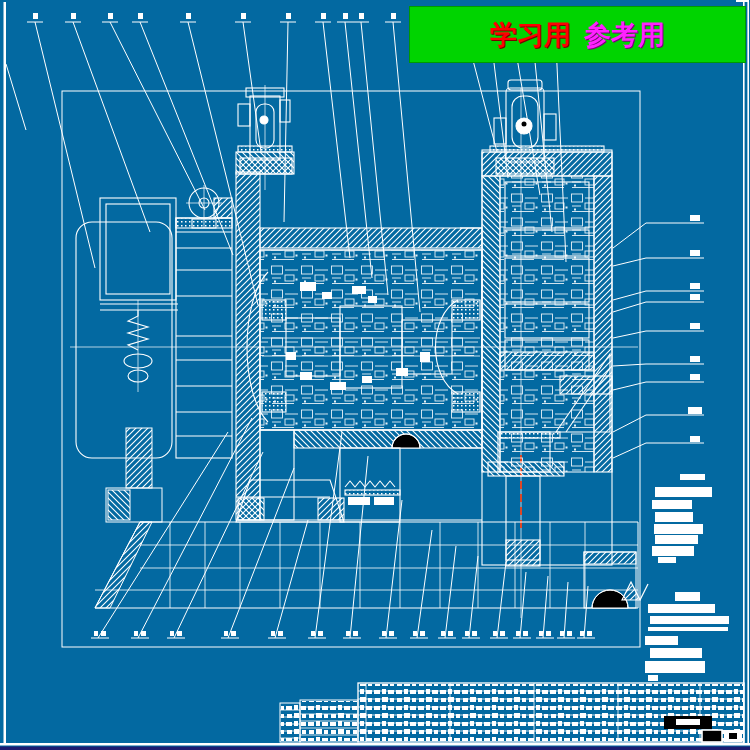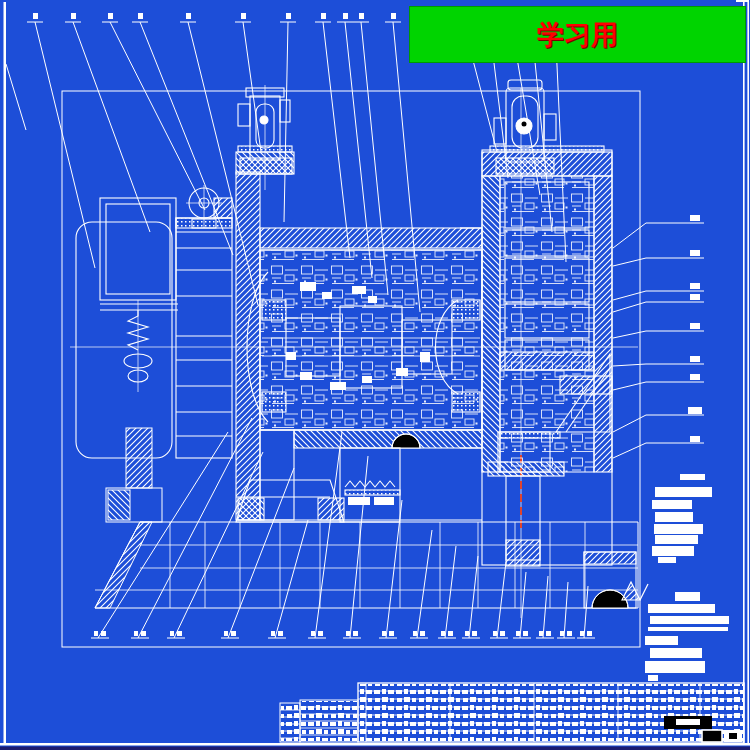--- a/index.html
+++ b/index.html
@@ -1,16 +1,16 @@
 <!DOCTYPE html>
 <html><head>
 <meta charset="utf-8">
 <style>
   html,body{margin:0;padding:0;background:#000;}
-  .screen{position:relative;width:750px;height:750px;background:#1d4ed8;overflow:hidden;
+  .screen{position:relative;width:750px;height:750px;background:#0369a1;overflow:hidden;
           font-family:"Liberation Sans", sans-serif;}
   .banner{position:absolute;left:409px;top:6px;width:337px;height:57px;
           display:flex;align-items:center;justify-content:center;gap:13px;
           font-weight:bold;font-size:27px;border:1px solid #009900;box-sizing:border-box;}
   .banner .red{color:#ff0000;text-shadow:1px 1px 0 #7a0000;}
   .banner .magenta{color:#ff22ff;text-shadow:1px 1px 0 #7a007a;}
   svg{position:absolute;left:0;top:0;}
 </style>
 </head>
 <body>
@@ -440,15 +440,16 @@
   <rect x="664" y="716" width="48" height="13" fill="#000"></rect>
   <rect x="676" y="719" width="24" height="6" fill="#fff"></rect>
   <rect x="702" y="730" width="20" height="12" fill="#000" stroke="#fff" stroke-width="1.6"></rect>
   <rect x="724" y="730" width="18" height="12" fill="#fff"></rect>
   <rect x="729" y="733" width="8" height="6" fill="#000"></rect>
 </g>
 </svg>
 
 <div class="banner" style="background:#00d400">
   <span class="red">学习用</span>
+  <span class="magenta">参考用</span>
 </div>
 
 </div>
 
 </body></html>

